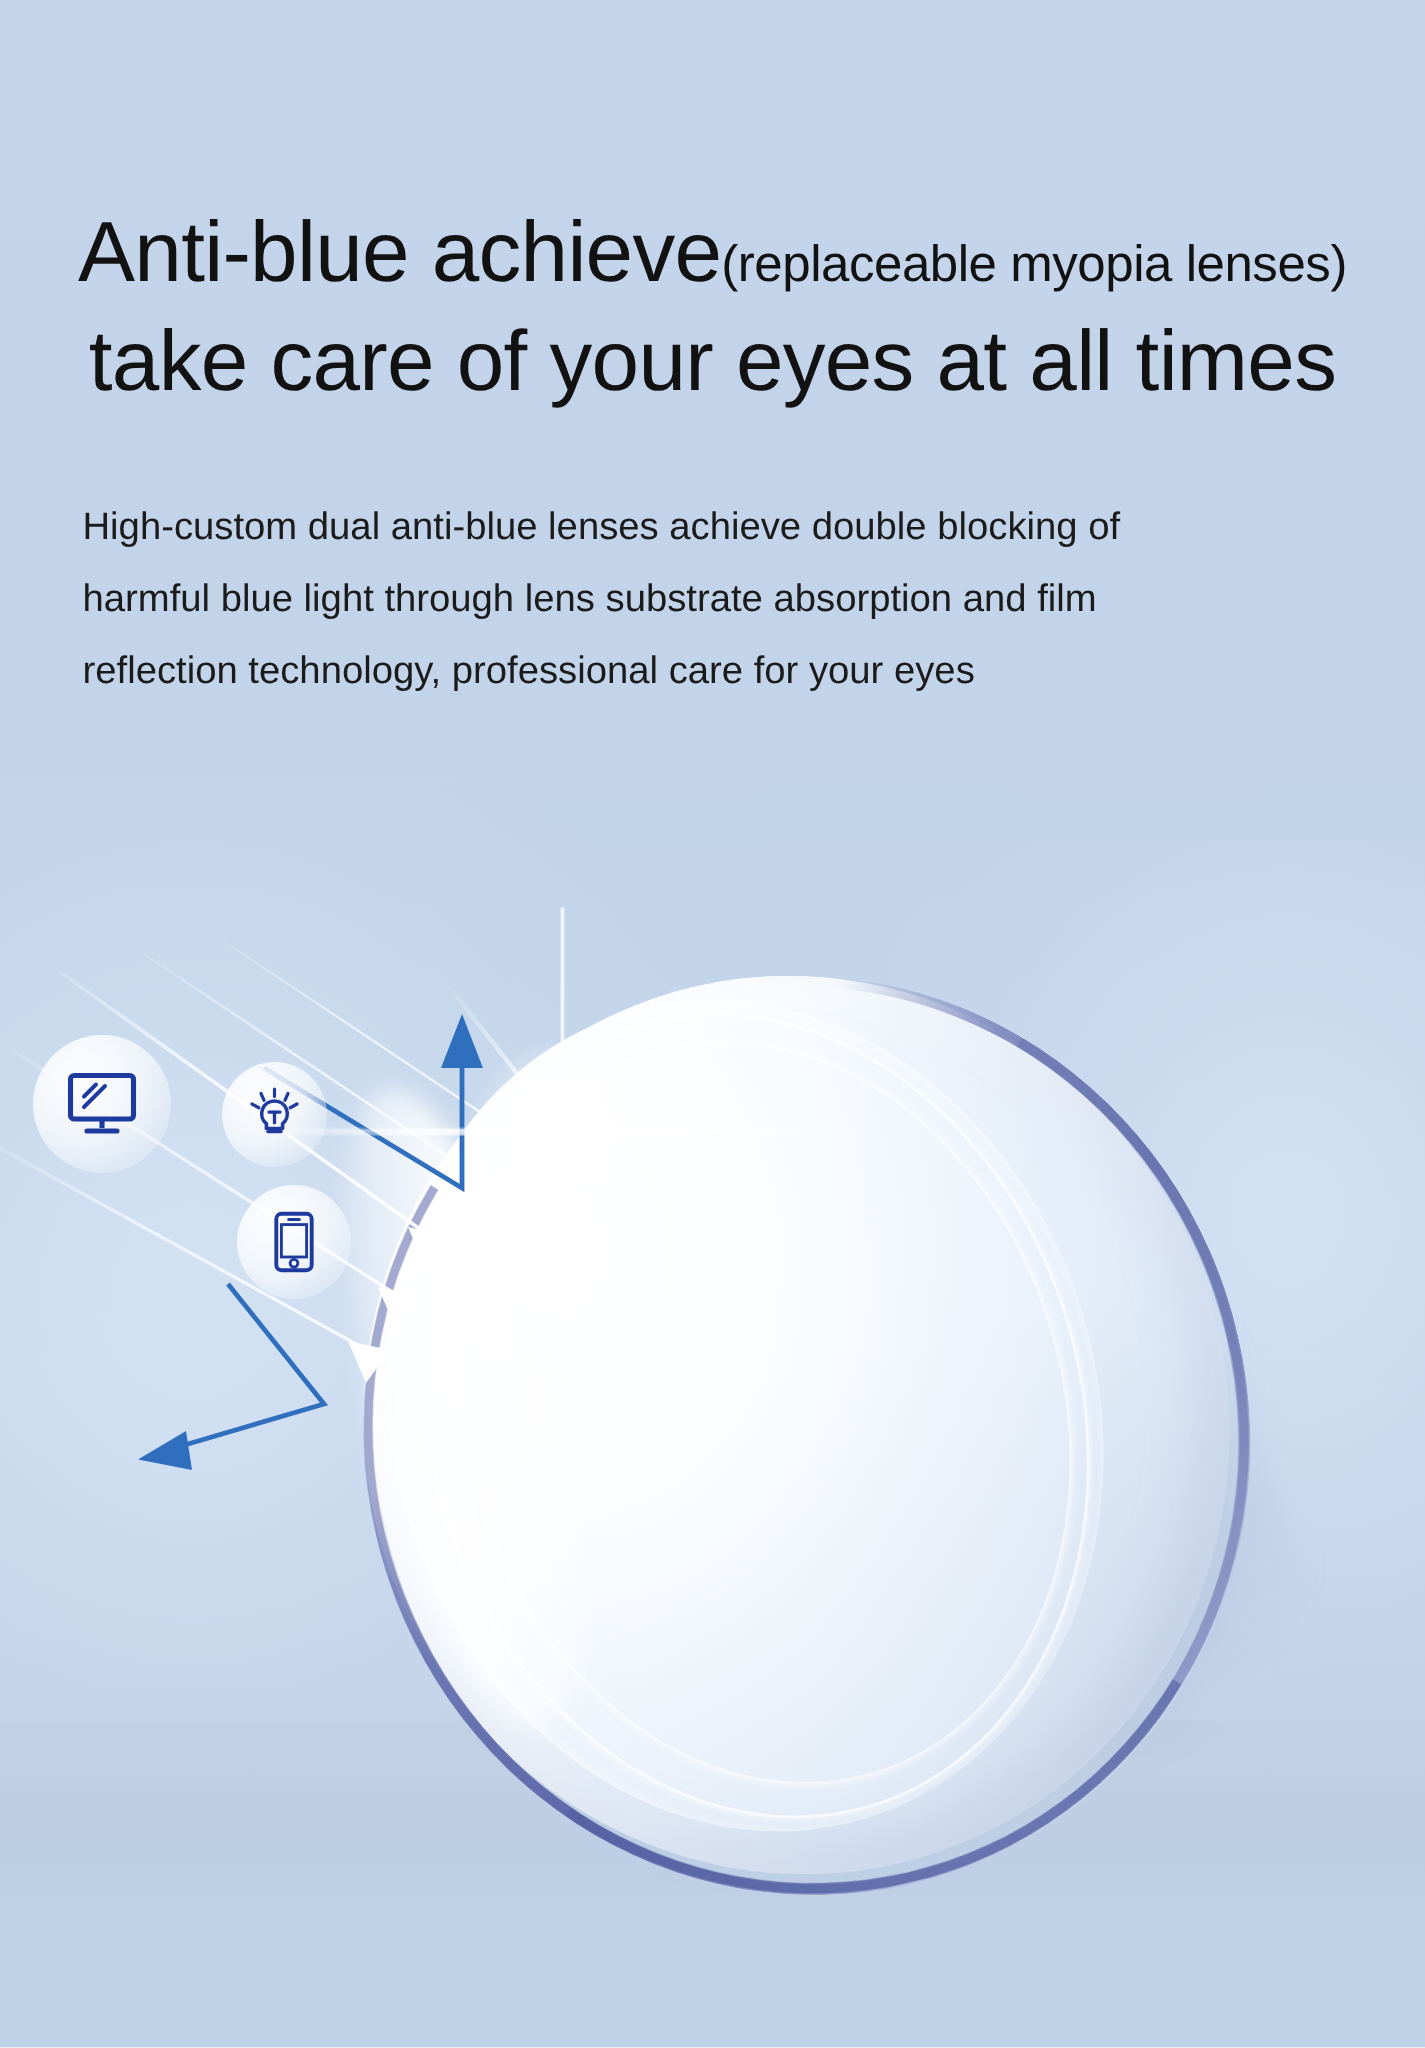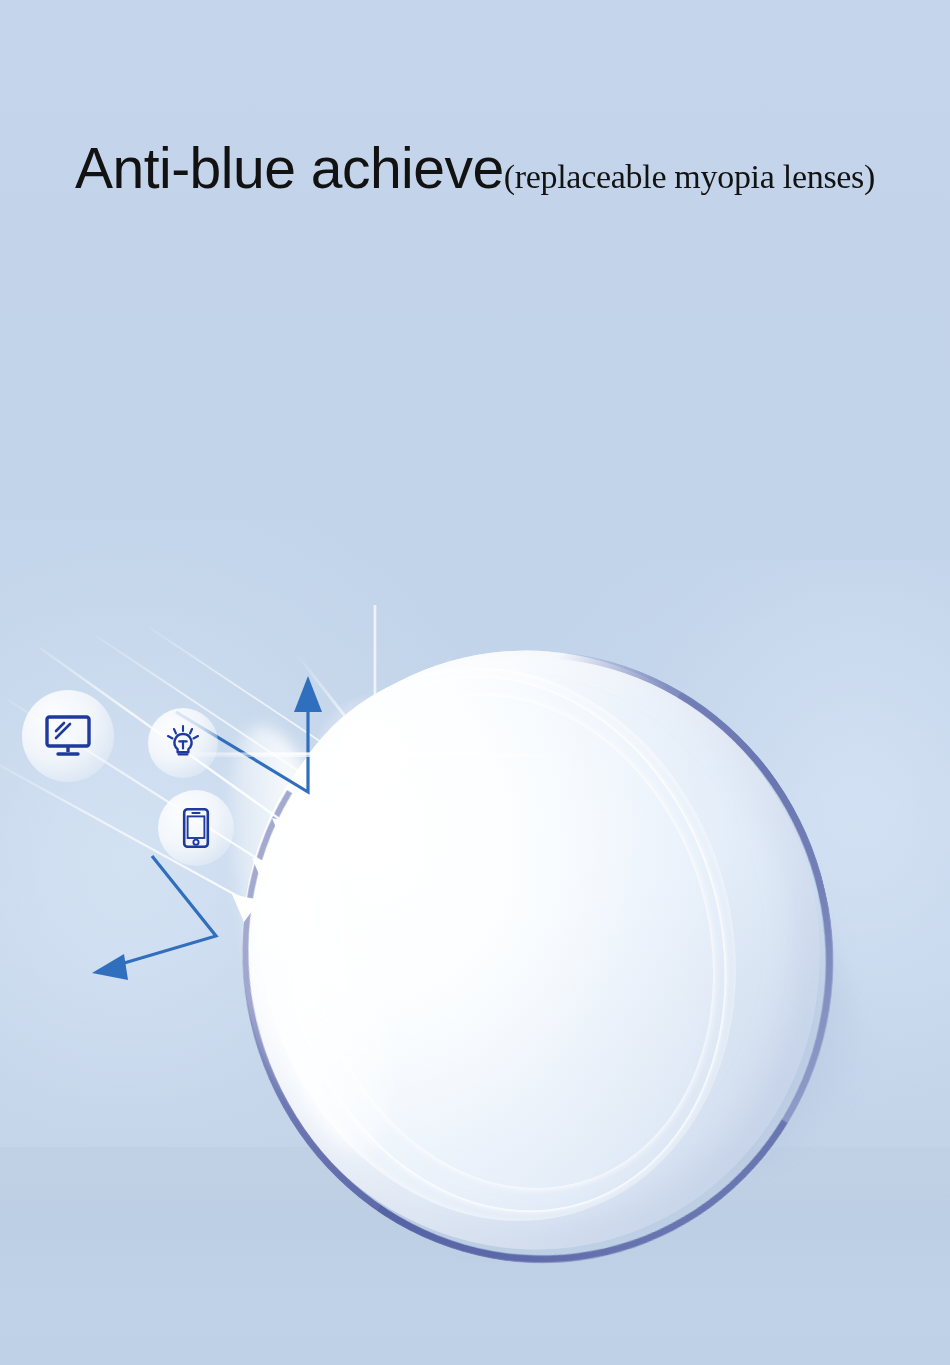--- a/index.html
+++ b/index.html
@@ -80,21 +80,20 @@
   .headline .l1 { display: block; }
   .headline .big {
     font-size: 57px;
     font-weight: 400;
     letter-spacing: -0.5px;
   }
   .headline .paren {
     font-size: 34px;
     font-weight: 400;
     letter-spacing: -0.3px;
-    font-family: Liberation Serif, serif;
   }
   .headline .l2 {
     display: block;
     margin-top: 16px;
     font-size: 57px;
     font-weight: 400;
     letter-spacing: -0.5px;
   }
   .body-copy {
     position: absolute;
@@ -296,22 +295,28 @@
 
 <div id="poster">
 
   <div class="bg-soft-left"></div>
   <div class="bg-soft-right"></div>
   <div class="ground"></div>
   <div class="ground-sheen"></div>
 
   <div class="headline">
     <span class="l1"><span class="big">Anti-blue achieve</span><span class="paren">(replaceable myopia lenses)</span></span>
-  </div>
-
+    <span class="l2">take care of your eyes at all times</span>
+  </div>
+
+  <div class="body-copy">
+    <span>High-custom dual anti-blue lenses achieve double blocking of</span>
+    <span>harmful blue light through lens substrate absorption and film</span>
+    <span>reflection technology, professional care for your eyes</span>
+  </div>
 
   <div class="lens-wrap">
     <div class="lens-shadow"></div>
     <div class="lens-body"></div>
     <div class="lens-face"></div>
     <div class="ring ring-a"></div>
     <div class="ring ring-b"></div>
     <div class="lens-hi-left"></div>
     <div class="lens-rim"></div>
     <div class="lens-rim-lower"></div>

